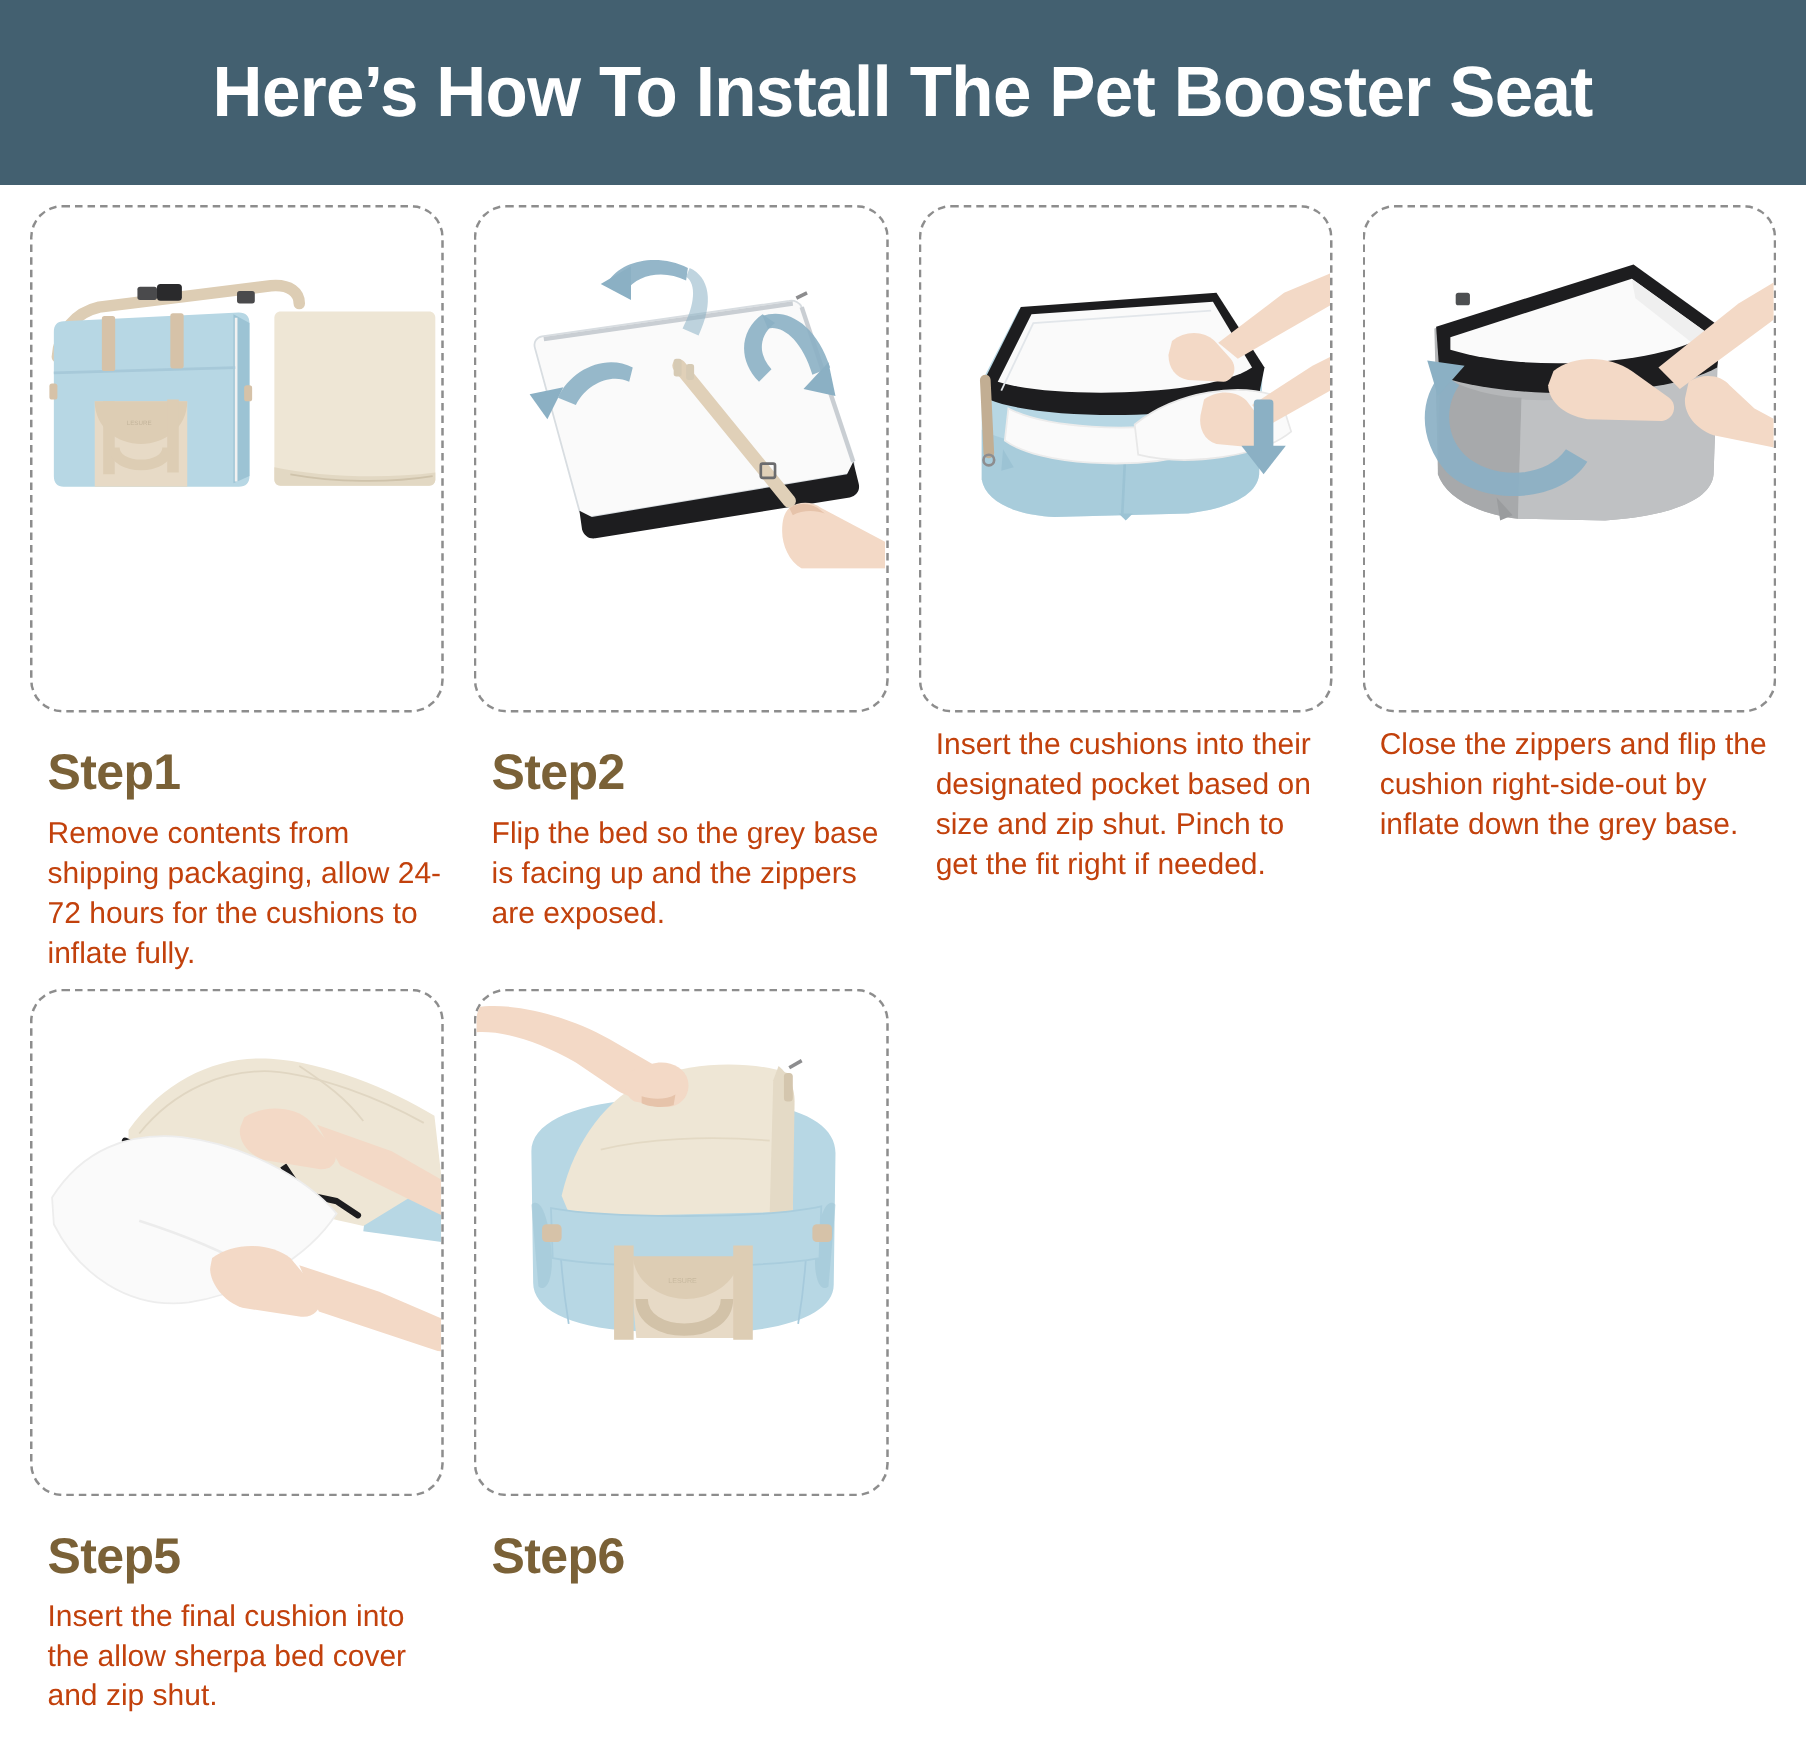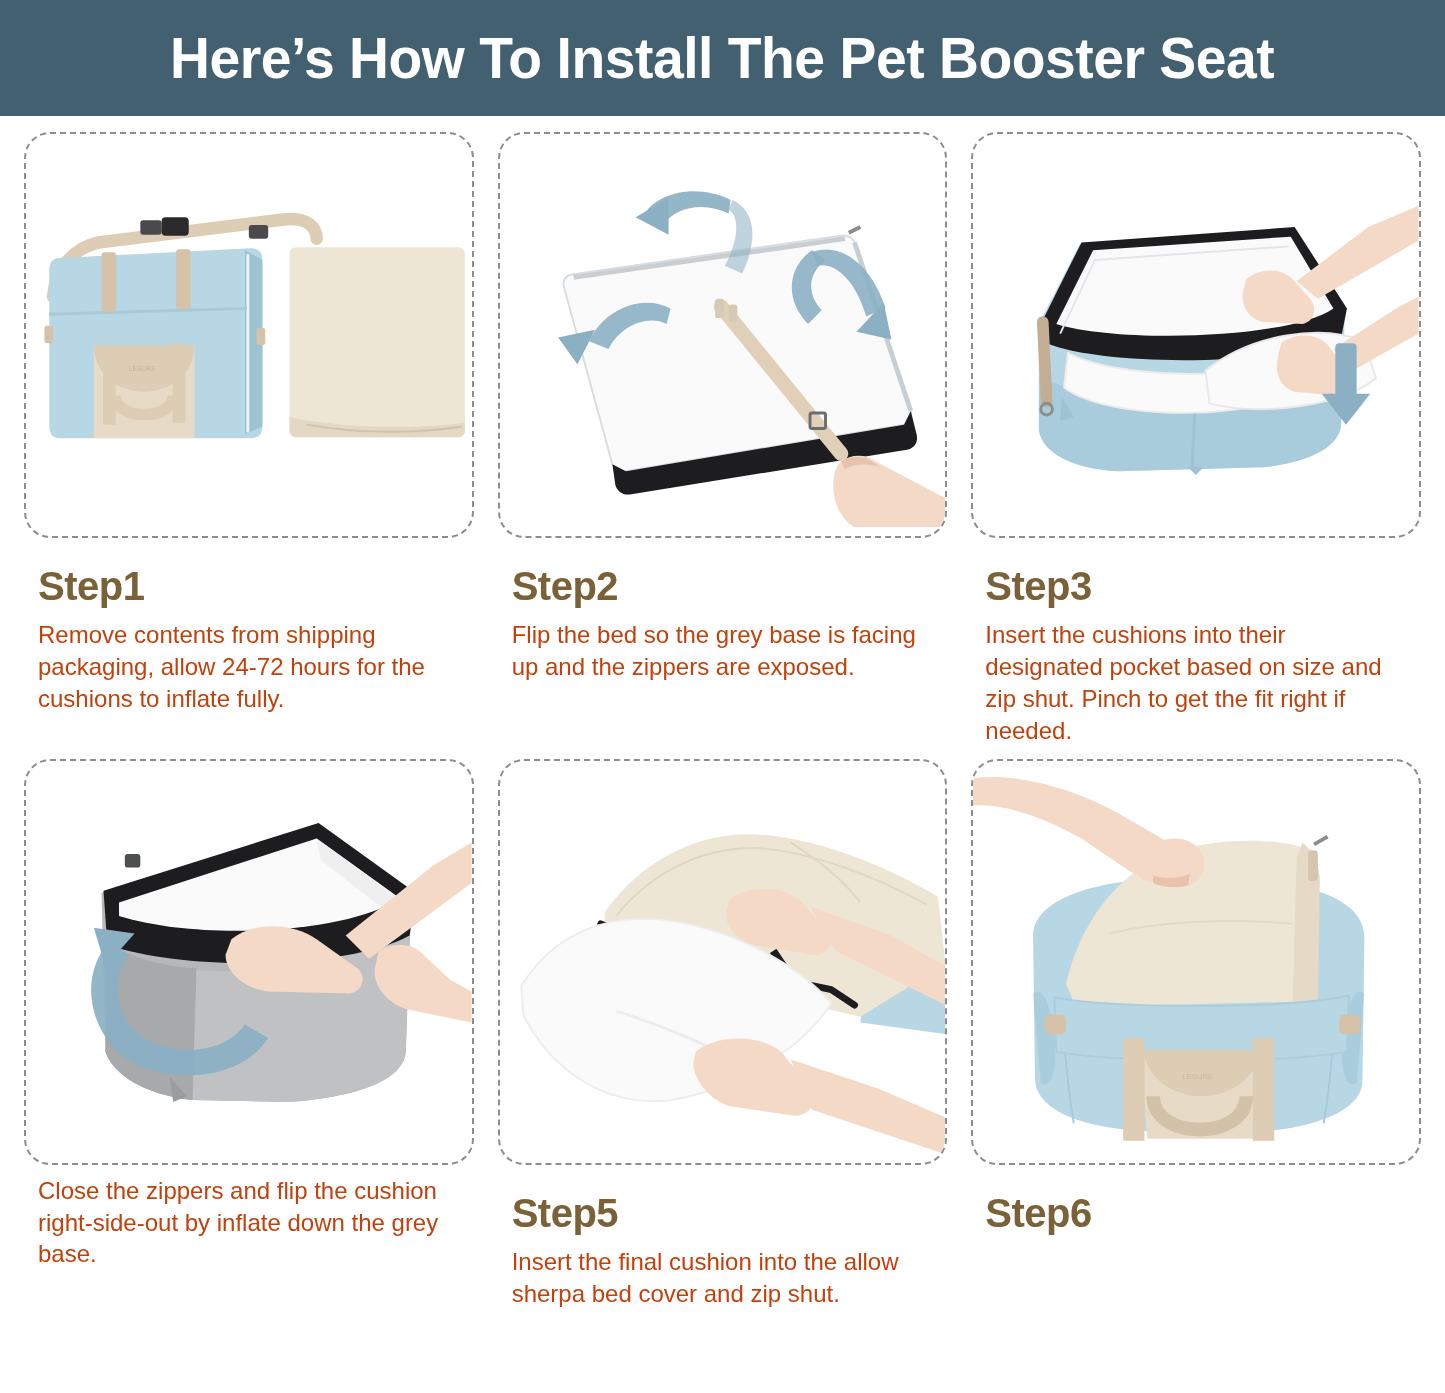--- a/index.html
+++ b/index.html
@@ -8,21 +8,21 @@
     width: 1445px;
     height: 1393px;
     background: #ffffff;
     font-family: "Liberation Sans", sans-serif;
     overflow: hidden;
   }
 
   
   .header-bar {
     width: 1445px;
-    height: 116px;
+    height: 148px;
     background: #436070;
     display: flex;
     align-items: center;
     justify-content: center;
     position: relative;
   }
   .header-title {
     color: #ffffff;
     font-size: 57px;
     font-weight: bold;
@@ -30,21 +30,21 @@
     white-space: nowrap;
     font-family: "Liberation Sans", sans-serif;
     transform: scaleX(0.97);
   }
 
   
   .steps-grid {
     width: 1445px;
     padding: 16px 24px 0 24px;
     display: grid;
-    grid-template-columns: 1fr 1fr 1fr;
+    grid-template-columns: 1fr 1fr 1fr 1fr;
     grid-column-gap: 24px;
     grid-row-gap: 12px;
   }
   .step-cell { width: 100%; }
 
   .panel {
     position: relative;
     width: 100%;
     height: 406px;
     border: 2px dashed #8d8d8d;
@@ -207,21 +207,20 @@
           <path d="M318 216 C334 204 358 206 368 220 L386 244 C394 256 388 270 374 270 L332 266 C318 262 312 248 314 234 Z" class="skin"></path>
           <path d="M372 222 L440 178 L460 168 L460 206 L392 244 Z" class="skin"></path>
         </g>
 
         <g class="arrow-blue">
           <rect x="374" y="216" width="22" height="58" rx="4"></rect>
           <path d="M360 268 L410 268 L385 300 Z"></path>
         </g>
       </svg>
     </div>
-    <div class="step-heading">Step3</div>
     <div class="step-body">Insert the cushions into their designated pocket based on size and zip shut. Pinch to get the fit right if needed.</div>
   </div>
 
   <div class="step-cell">
     <div class="panel">
       <svg class="stage" viewBox="0 0 460 406">
 
         <path d="M78 136 L300 68 L398 138 L392 300 C390 326 352 346 270 352 L172 350 C122 344 90 324 82 300 Z" class="grey-f"></path>
         <path d="M84 186 L82 300 C90 324 122 344 172 350 L176 214 C140 212 104 202 84 186 Z" fill="#a7a9ab"></path>
         <path d="M176 216 L172 350 L270 352 C352 346 390 326 392 300 L396 174 C340 206 250 220 176 216 Z" fill="#bfc1c3"></path>

